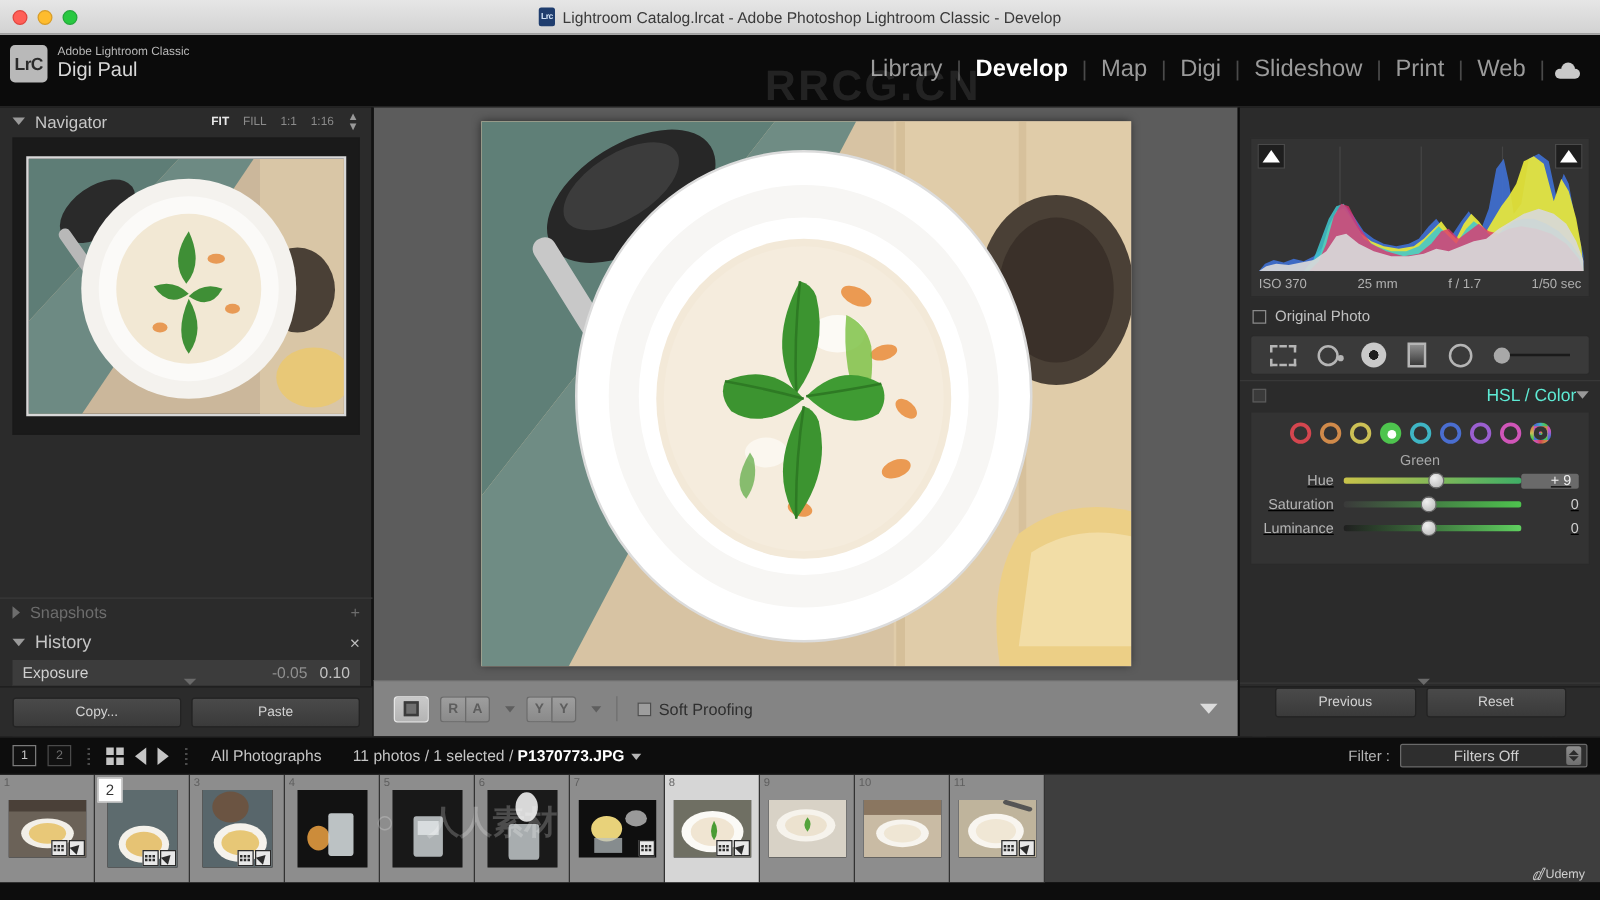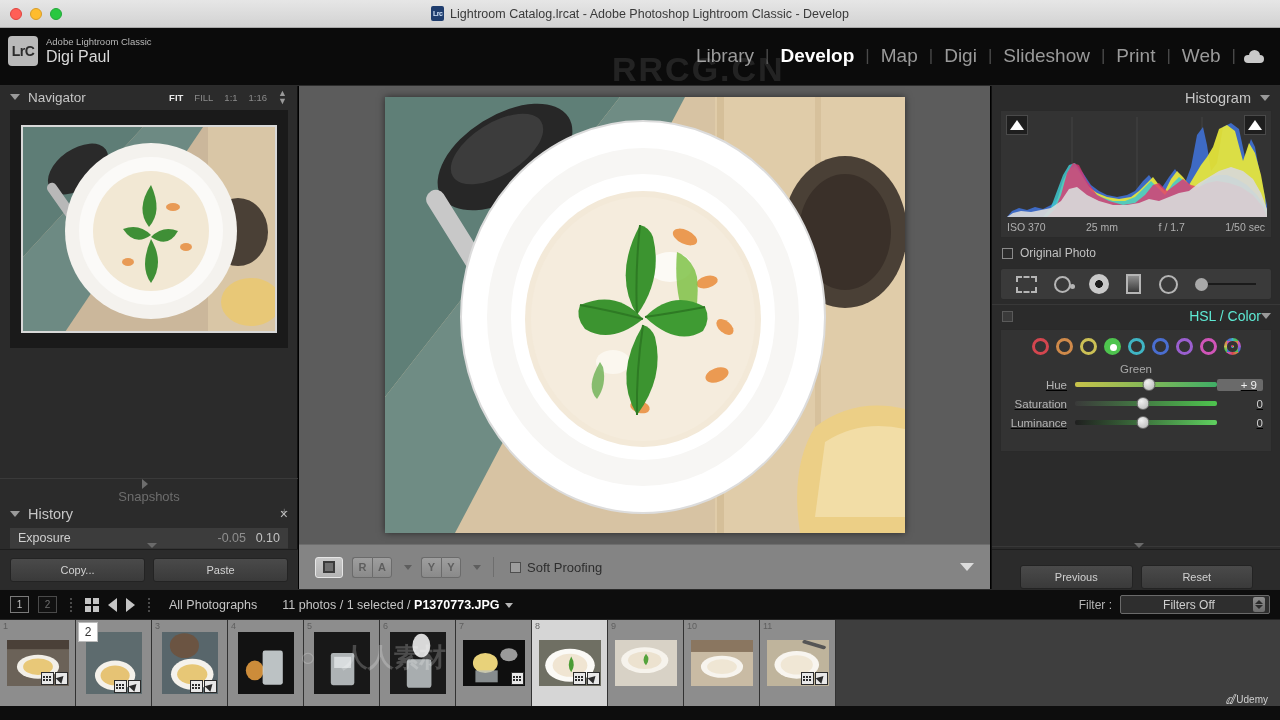--- a/index.html
+++ b/index.html
@@ -69,21 +69,20 @@
     position:absolute; left:10px; top:24px; width:278px; height:238px;
     background:#1a1a1a; border:1px solid #1a1a1a;
     display:flex; align-items:center; justify-content:center;
   }
   #nav-img{ width:256px; height:208px; border:2px solid #d8d8d8; position:relative; overflow:hidden;}
 
   #snapshots-row{
     position:absolute; left:0; top:392px; width:298px; height:22px;
     display:flex;align-items:center;padding:0 10px; color:#6d6d6d; font-size:13px;
     border-top:1px solid #3a3a3a;
-    flex-direction:column;
   }
   #snapshots-row .plus{ margin-left:auto; color:#6d6d6d; font-size:13px;}
 
   #history-panel{ position:absolute; left:0; top:416px; width:298px; }
   #history-header{
     height:24px;display:flex;align-items:center;padding:0 10px;color:#c6c6c6;font-size:14.5px;
   }
   #history-close{ margin-left:auto; color:#bdbdbd; font-size:14px; cursor:pointer;}
   #history-list{ margin:2px 10px 0 10px; width:278px; margin-left:10px; }
   .hrow{
@@ -226,21 +225,21 @@
     border:1px solid #6a6a6a; transform:translateX(-50%);
   }
   .sl-val{ width:46px; text-align:right; font-size:11.5px; color:#cfcfcf; padding-left:6px;}
   .sl-val.hl{ background:#6a6a6a; color:#f0f0f0; border-radius:2px; padding-right:6px; }
 
   #split-header{ position:absolute; left:0; top:460px; width:289px;}
   #detail-header{ position:absolute; left:0; top:486px; width:289px;}
   #lens-header{ position:absolute; left:0; top:512px; width:289px; opacity:.55; overflow:hidden; height:16px;}
   #right-buttons{
     position:absolute; left:0; bottom:0; width:289px; height:40px;
-    display:flex; align-items:flex-end; gap:8px; padding:0 28px;
+    display:flex; align-items:flex-start; gap:8px; padding:0 28px;
     background:#2b2b2b; border-top:1px solid #1d1d1d;
   }
   #right-caret{
     position:absolute; left:142px; top:-7px;
     width:0;height:0;border-left:5px solid transparent;border-right:5px solid transparent;border-top:5px solid #6a6a6a;
   }
 
   
   #fsbar{
     position:absolute; left:0; top:589px; width:1280px; height:31px;
@@ -492,24 +491,20 @@
     <div class="tb-sep"></div>
     <div id="soft-proof">
       <span class="chk"></span>
       <span>Soft Proofing</span>
     </div>
     <div id="tb-caret"></div>
   </div>
 </div>
 
 <div id="rightpanel">
-  <div id="hist-header">
-    <span>Histogram</span>
-    <span class="tri-down"></span>
-  </div>
 
   <div id="histogram">
     <div id="hist-plot">
       <svg viewBox="0 0 260 100" width="260" height="100" preserveAspectRatio="none">
         <line x1="65" y1="0" x2="65" y2="100" stroke="#454545" stroke-width="1"></line>
         <line x1="130" y1="0" x2="130" y2="100" stroke="#454545" stroke-width="1"></line>
         <line x1="195" y1="0" x2="195" y2="100" stroke="#454545" stroke-width="1"></line>
         <path d="M0 100 L5 94 L12 91 L20 93 L28 90 L36 92 L44 88 L52 80 L58 62 L64 50 L70 48 L76 56 L84 68 L92 74 L100 78 L110 80 L120 78 L128 74 L136 64 L142 58 L148 66 L154 72 L162 60 L168 52 L172 58 L178 66 L184 50 L190 18 L196 10 L200 28 L204 54 L210 46 L216 10 L224 6 L232 12 L238 40 L244 22 L248 30 L252 52 L256 72 L260 88 L260 100 Z" fill="#3f6fd0" opacity=".92"></path>
         <path d="M44 100 L50 84 L56 64 L62 52 L68 50 L74 58 L82 70 L90 76 L100 80 L112 82 L124 80 L132 74 L140 66 L146 60 L152 68 L158 74 L164 62 L170 54 L176 60 L182 68 L188 58 L194 48 L200 40 L206 30 L212 12 L220 8 L228 14 L236 44 L242 26 L248 36 L254 58 L258 80 L260 100 Z" fill="#e8e83a" opacity=".92"></path>
         <path d="M36 100 L44 90 L50 74 L56 58 L62 48 L68 46 L76 60 L84 74 L94 80 L106 84 L118 84 L128 80 L136 72 L144 64 L150 70 L158 78 L166 66 L172 60 L180 66 L188 74 L196 66 L204 60 L212 58 L220 58 L230 62 L240 68 L250 78 L258 90 L260 100 Z" fill="#3ec7cf" opacity=".85"></path>

